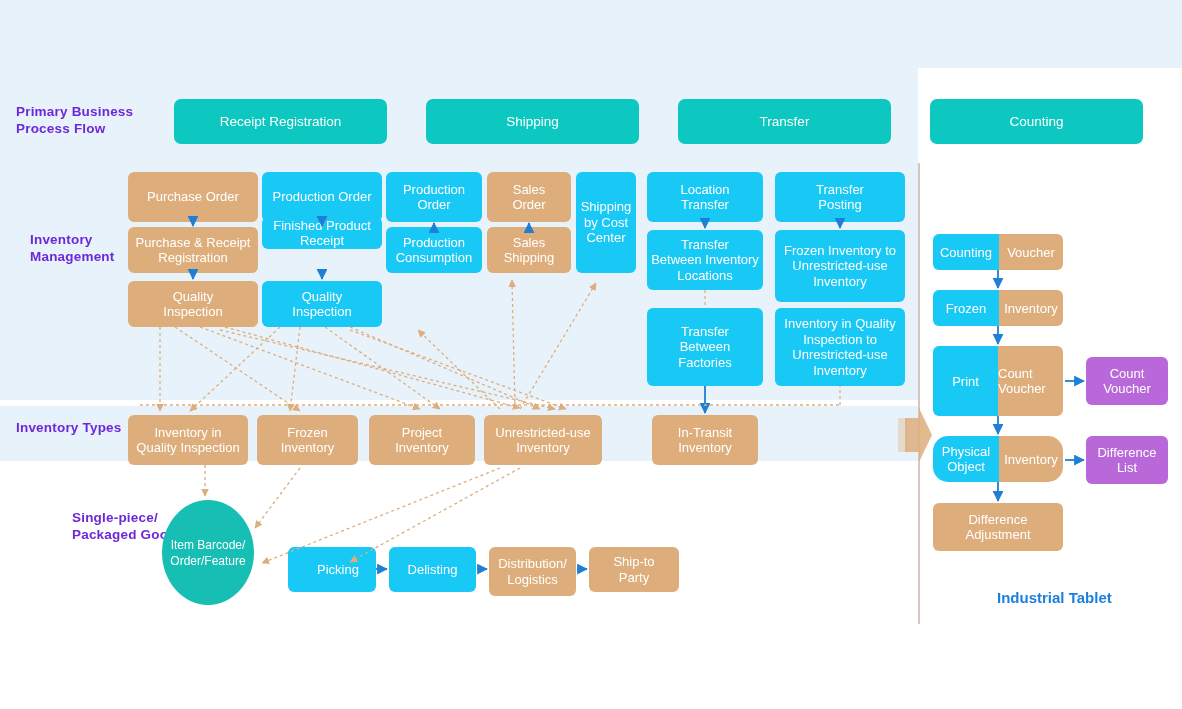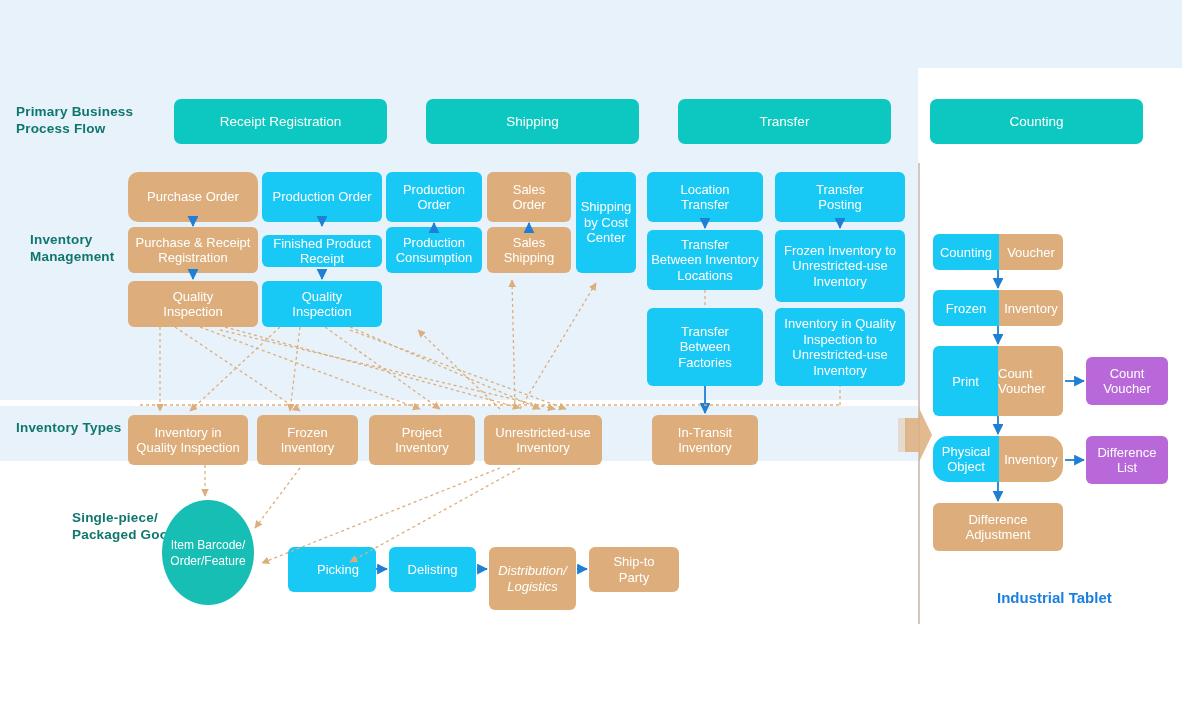--- a/index.html
+++ b/index.html
@@ -15,21 +15,21 @@
   #band-right {left:920;top:163; width:262px; height:461px;}
 
   
   .sep{position:absolute;background:#ffffff;left:0;width:918px;height:6px;}
   #sep-1{top:400px;}
   #sep-2{top:477px;}
 
   .divider{position:absolute;left:918px;top:163px;width:2px;height:461px;background:#D7C6C0;}
 
   
-  .rowlabel{position:absolute;color:#0f766e;font-weight:bold;font-size:13.5px;
+  .rowlabel{position:absolute;color:#6d28d9;font-weight:bold;font-size:13.5px;
             line-height:17px;letter-spacing:.2px;}
 
   
   .node{position:absolute;border-radius:6px;display:flex;align-items:center;
         justify-content:center;text-align:center;color:#ffffff;
         font-size:13px;line-height:15.5px;padding:0 4px;box-sizing:border-box;
         white-space:pre-line;}
   .tan   {background:#DDAE7B;}
   .cyan  {background:#18C8F5;}
   .purple{background:#B968D9;}
@@ -78,28 +78,28 @@
   <div class="rowlabel" style="left:16px;top:419px;width:130px;">Inventory
 Types</div>
   <div class="rowlabel" style="left:32px;top:509px;width:150px;margin-left:40px;">Single-piece/
 Packaged Goods</div>
 
   <div class="hdrbox" style="left:174px;top:99px;width:213px;height:45px;">Receipt Registration</div>
   <div class="hdrbox" style="left:426px;top:99px;width:213px;height:45px;">Shipping</div>
   <div class="hdrbox" style="left:678px;top:99px;width:213px;height:45px;">Transfer</div>
   <div class="hdrbox" style="left:930px;top:99px;width:213px;height:45px;">Counting</div>
 
-  <div class="node tan" style="left:128px;top:172px;width:130px;height:50px;border-radius:10px;">Purchase Order</div>
+  <div class="node tan" style="left:128px;top:172px;width:130px;height:50px;">Purchase Order</div>
   <div class="node tan" style="left:128px;top:227px;width:130px;height:46px;">Purchase &amp; Receipt
 Registration</div>
   <div class="node tan" style="left:128px;top:281px;width:130px;height:46px;">Quality
 Inspection</div>
 
   <div class="node cyan" style="left:262px;top:172px;width:120px;height:50px;">Production Order</div>
-  <div class="node cyan" style="left:262px;top:235px;width:120px;height:32px;">Finished Product
+  <div class="node cyan" style="left:262px;top:217px;width:120px;height:32px;">Finished Product
 Receipt</div>
   <div class="node cyan" style="left:262px;top:281px;width:120px;height:46px;">Quality
 Inspection</div>
 
   <div class="node cyan" style="left:386px;top:172px;width:96px;height:50px;">Production
 Order</div>
   <div class="node cyan" style="left:386px;top:227px;width:96px;height:46px;">Production
 Consumption</div>
 
   <div class="node tan" style="left:487px;top:172px;width:84px;height:50px;">Sales
@@ -138,21 +138,21 @@
 Inventory</div>
   <div class="node tan" style="left:484px;top:415px;width:118px;height:50px;">Unrestricted-use
 Inventory</div>
   <div class="node tan" style="left:652px;top:415px;width:106px;height:50px;">In-Transit
 Inventory</div>
 
   <div class="ellipse" style="left:162px;top:500px;width:92px;height:105px;">Item Barcode/
 Order/Feature</div>
   <div class="node cyan" style="left:288px;top:547px;width:88px;height:45px;padding-left:16px;">Picking</div>
   <div class="node cyan" style="left:389px;top:547px;width:87px;height:45px;">Delisting</div>
-  <div class="node tan" style="left:489px;top:547px;width:87px;height:63px;font-style:italic;">Distribution/
+  <div class="node tan" style="left:489px;top:547px;width:87px;height:49px;">Distribution/
 Logistics</div>
   <div class="node tan" style="left:589px;top:547px;width:90px;height:45px;">Ship-to
 Party</div>
 
   <div class="split" style="left:933px;top:234px;width:130px;height:36px;">
     <div class="cyan" style="width:66px;">Counting</div>
     <div class="tan" style="width:64px;">Voucher</div>
   </div>
 
   <div class="split" style="left:933px;top:290px;width:130px;height:36px;">

